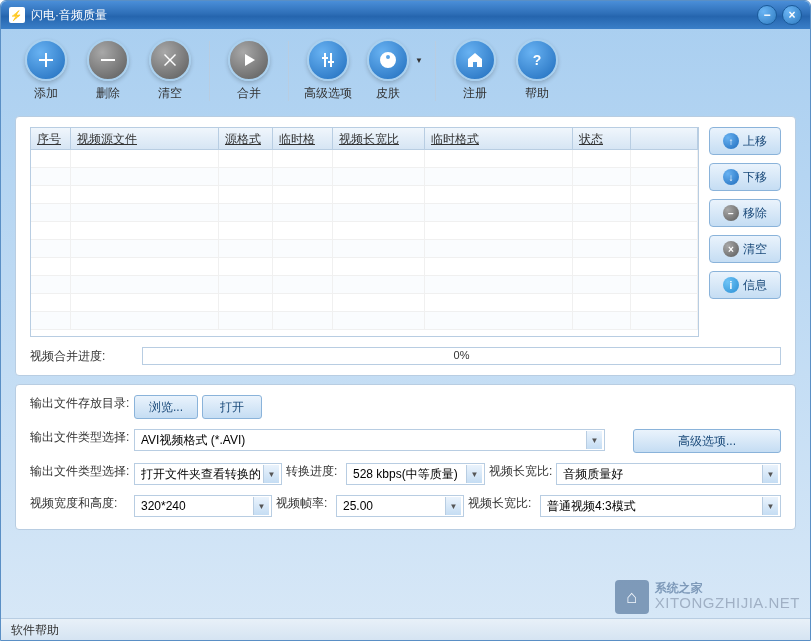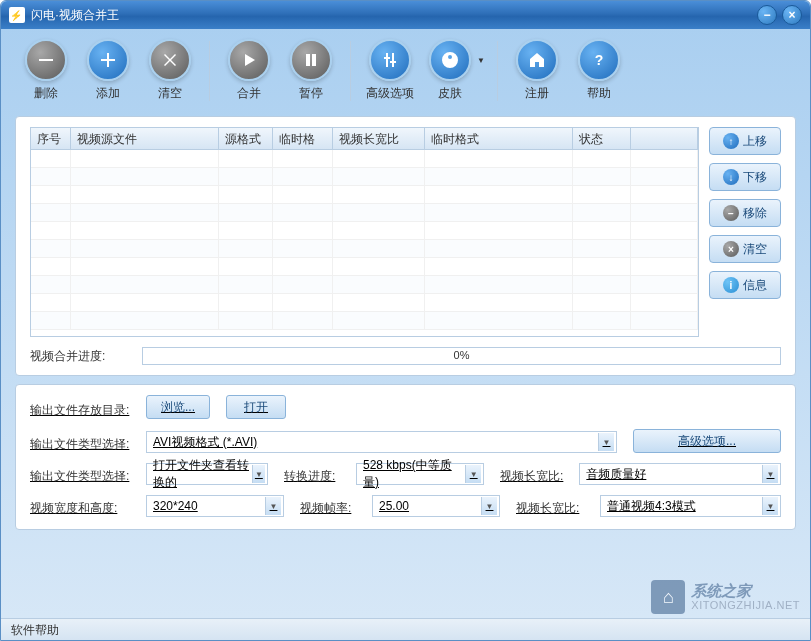--- a/index.html
+++ b/index.html
@@ -23,112 +23,104 @@
 .tool-icon svg { width: 20px; height: 20px; fill: #fff; }
 .tool-label { font-size: 12px; color: #333; }
 .tool-dropdown { display:flex; align-items:center; }
 .tool-arrow { color:#333; font-size:8px; margin: 0 4px 20px -2px; cursor:pointer; }
 
 .panel { margin: 8px 14px; background: #fff; border: 1px solid #b8cde2; border-radius: 4px; padding: 10px 14px; }
 
 .table-row-area { display: flex; gap: 10px; }
 .table-container { flex: 1; border: 1px solid #b8cde2; background: #fff; height: 210px; overflow: hidden; }
 .table-header { display: flex; background: linear-gradient(to bottom, #f0f6fc, #d6e5f4); border-bottom: 1px solid #b8cde2; height: 22px; }
-.th { border-right: 1px solid #b8cde2; padding: 3px 6px; font-size: 12px; color: #333; overflow:hidden; }
+.th { border-right: 1px solid #b8cde2; padding: 3px 6px; font-size: 12px; color: #333; overflow:hidden;text-decoration:underline; }
 .table-body { height: 186px; }
 .tr { display: flex; height: 18px; border-bottom: 1px solid #f0f0f0; }
 .tr:nth-child(even) { background: #fafcfe; }
 .td { border-right: 1px solid #f0f0f0; padding: 1px 6px; overflow: hidden; }
 
 .side-buttons { display: flex; flex-direction: column; gap: 8px; width: 72px; }
 .side-btn { height: 28px; background: linear-gradient(to bottom, #eaf3fc, #c5ddf3); border: 1px solid #8ab3da; border-radius: 4px; display: flex; align-items: center; justify-content: center; gap: 4px; cursor: pointer; font-size: 12px; color: #1a4a7a; }
 .side-btn .mini-icon { width: 16px; height: 16px; border-radius: 50%; background: radial-gradient(circle at 30% 30%, #68b2f2, #1f6cbc); display:flex; align-items:center; justify-content:center; color:#fff; font-size:10px; font-weight:bold; }
 .side-btn .mini-icon.gray { background: radial-gradient(circle at 30% 30%, #a8a8a8, #5a5a5a); }
 .side-btn .mini-icon.info { background: radial-gradient(circle at 30% 30%, #6fc4f7, #2a8fd4); }
 
 .progress-row { display: flex; align-items: center; gap: 22px; margin-top: 10px; }
 .progress-label { font-size: 12px; color: #333; width: 90px; }
 .progress-bar { flex: 1; height: 18px; border: 1px solid #b8cde2; background: #fff; position: relative; }
 .progress-text { position: absolute; left: 50%; top: 1px; transform: translateX(-50%); font-size: 11px; color: #333; }
 
 .settings-panel { margin: 4px 14px 8px; }
-.setting-row { display: flex; align-items: flex-end; gap: 16px; margin-bottom: 10px; text-decoration: underline; }
+.setting-row { display: flex; align-items: flex-start; gap: 4px; margin-bottom: 10px; }
 .setting-label { font-size: 12px; color: #333; min-width: 100px; }
 .setting-label.narrow { min-width: 56px; }
 .text-input { flex: 1; height: 22px; border: 1px solid #b8cde2; padding: 2px 6px; font-size: 12px; font-family: "Courier New", monospace; background: #fff; }
 .combo { height: 22px; border: 1px solid #b8cde2; background: #fff; display: flex; align-items: center; padding: 0 2px 0 6px; font-size: 12px; cursor: pointer; position: relative; }
 .combo-arrow { width: 16px; height: 18px; background: linear-gradient(to bottom, #eaf3fc, #c5ddf3); border-left: 1px solid #b8cde2; display:flex; align-items:center; justify-content:center; font-size:8px; color:#555; margin-left:auto; }
 .btn { height: 24px; min-width: 60px; background: linear-gradient(to bottom, #eaf3fc, #c5ddf3); border: 1px solid #8ab3da; border-radius: 3px; font-size: 12px; color: #1a4a7a; cursor: pointer; padding: 0 14px; }
-.btn.wide { min-width: 116px; }
+.btn.wide { min-width: 116px; margin-left: 24px; }
 
 .statusbar { position: absolute; bottom: 0; left: 0; right: 0; height: 22px; background: linear-gradient(to bottom, #e8f0f8, #d5e4f2); border-top: 1px solid #b8cde2; padding: 3px 10px; font-size: 12px; color: #333; }
 
 .watermark { position: absolute; right: 10px; bottom: 26px; opacity: 0.7; display:flex; align-items:center; gap:6px; }
 .wm-icon { width: 34px; height: 34px; border-radius: 4px; background: #5a7aa0; display:flex; align-items:center; justify-content:center; color:#fff; font-size:18px; }
 .wm-text { display:flex; flex-direction:column; line-height:1.1; }
-.wm-cn { font-size: 15px; font-weight: bold; color:#5a7aa0;font-style:italic; }
-.wm-en { font-size: 11px; color:#8a9ab0; letter-spacing:0.5px; }
+.wm-cn { font-size: 12px; font-weight: bold; color:#5a7aa0; }
+.wm-en { font-size: 15px; color:#8a9ab0; letter-spacing:0.5px; }
 </style>
 </head>
 <body>
 
 <div class="window">
   <div class="titlebar">
     <div class="titlebar-icon">⚡</div>
-    <div class="titlebar-title">闪电·视频合并王</div>
+    <div class="titlebar-title">闪电·音频质量</div>
     <div class="win-controls">
       <div class="win-btn">−</div>
       <div class="win-btn">×</div>
     </div>
   </div>
 
   <div class="toolbar">
     <div class="tool-group">
       <div class="tool-btn">
+        <div class="tool-icon">
+            <svg viewBox="0 0 20 20">
+              <path d="M9 3h2v6h6v2h-6v6H9v-6H3V9h6z"></path>
+            </svg>
+          </div>
+        <div class="tool-label">添加</div>
+      </div>
+      <div class="tool-btn">
         <div class="tool-icon gray">
             <svg viewBox="0 0 20 20">
               <path d="M3 9h14v2H3z"></path>
             </svg>
           </div>
         <div class="tool-label">删除</div>
-      </div>
-      <div class="tool-btn">
-        <div class="tool-icon">
-            <svg viewBox="0 0 20 20">
-              <path d="M9 3h2v6h6v2h-6v6H9v-6H3V9h6z"></path>
-            </svg>
-          </div>
-        <div class="tool-label">添加</div>
       </div>
       <div class="tool-btn">
         <div class="tool-icon gray">
             <svg viewBox="0 0 20 20">
               <path d="M5 4l5 5 5-5 1 1-5 5 5 5-1 1-5-5-5 5-1-1 5-5-5-5z"></path>
             </svg>
           </div>
         <div class="tool-label">清空</div>
       </div>
     </div>
     <div class="tool-sep"></div>
     <div class="tool-group">
       <div class="tool-btn">
         <div class="tool-icon gray">
             <svg viewBox="0 0 20 20">
               <path d="M6 4l10 6-10 6z"></path>
             </svg>
           </div>
         <div class="tool-label">合并</div>
-      </div>
-      <div class="tool-btn">
-        <div class="tool-icon gray">
-            <svg viewBox="0 0 20 20">
-              <path d="M5 4h4v12H5zM11 4h4v12h-4z"></path>
-            </svg>
-          </div>
-        <div class="tool-label">暂停</div>
       </div>
     </div>
     <div class="tool-sep"></div>
     <div class="tool-group">
       <div class="tool-btn">
         <div class="tool-icon">
             <svg viewBox="0 0 20 20">
               <path d="M6 3v4H4v2h2v8h2V9h2V7H8V3zM12 3v8h-2v2h2v4h2v-4h2v-2h-2V3z"></path>
             </svg>
           </div>
@@ -323,26 +315,26 @@
     <div class="setting-row">
       <div class="setting-label">输出文件类型选择:</div>
       <div class="combo" style="flex:1">
         <span>AVI视频格式 (*.AVI)</span>
         <div class="combo-arrow">▼</div>
       </div>
       <button class="btn wide" style="min-width:148px">高级选项...</button>
     </div>
     <div class="setting-row">
       <div class="setting-label">输出文件类型选择:</div>
-      <div class="combo" style="width:122px">
+      <div class="combo" style="width:148px">
         <span>打开文件夹查看转换的</span>
         <div class="combo-arrow">▼</div>
       </div>
       <div class="setting-label narrow">转换进度:</div>
-      <div class="combo" style="width:128px">
+      <div class="combo" style="width:139px">
         <span>528 kbps(中等质量)</span>
         <div class="combo-arrow">▼</div>
       </div>
       <div class="setting-label narrow">视频长宽比:</div>
       <div class="combo" style="flex:1">
         <span>音频质量好</span>
         <div class="combo-arrow">▼</div>
       </div>
     </div>
     <div class="setting-row" style="margin-bottom:2px">

